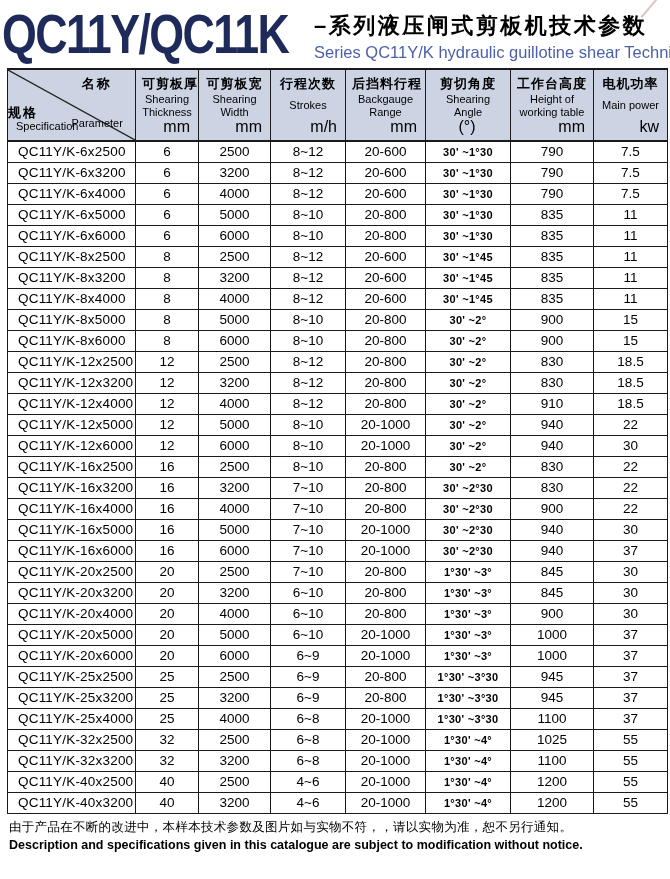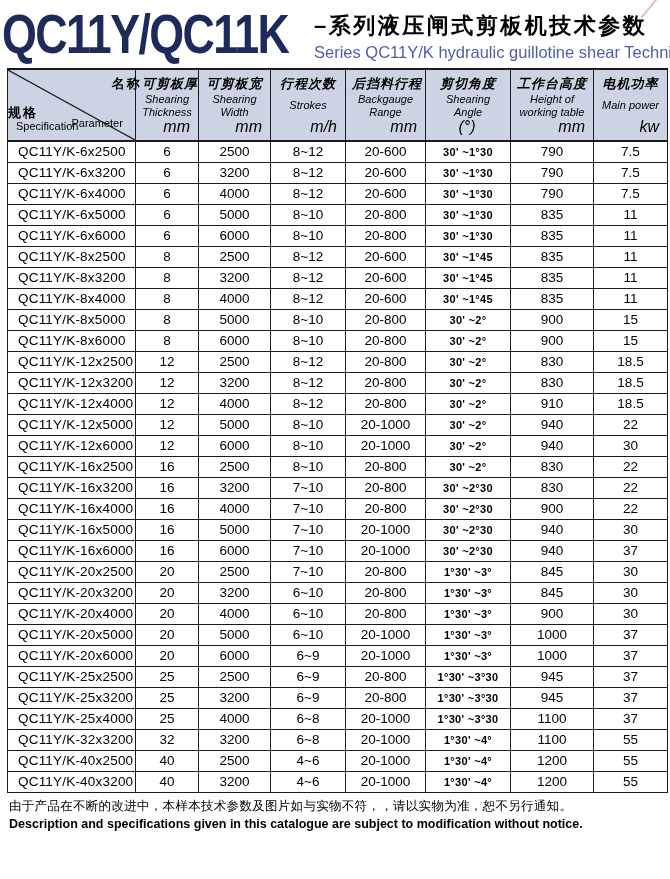--- a/index.html
+++ b/index.html
@@ -32,30 +32,30 @@
   
   table{
     border-collapse:collapse;table-layout:fixed;width:660px;margin-left:7px;
     border:1px solid var(--border);border-top:2px solid var(--border);
   }
   thead th{
     background:var(--header-bg);
     border:1px solid var(--border);border-bottom:2px solid var(--border);
     height:70px;padding:0;font-weight:normal;vertical-align:top;
   }
-  .th-inner{display:flex;flex-direction:column;justify-content:space-between;height:70px;padding:5px 6px 4px;font-style:italic;}
+  .th-inner{display:flex;flex-direction:column;justify-content:space-between;height:70px;padding:5px 6px 4px;}
   .th-cn{font-size:13px;font-weight:bold;letter-spacing:1px;text-align:center;white-space:nowrap;}
   .th-en{font-size:11px;line-height:1.15;text-align:center;}
   .th-unit{font-size:16px;text-align:right;padding-right:2px;}
   th.col-angle .th-unit{text-align:center;}
   
   th.corner{position:relative;}
   th.corner svg{position:absolute;left:0;top:0;width:100%;height:100%;}
   .corner-lbl{position:absolute;white-space:nowrap;}
-  .lbl-name-cn{top:5px;left:58%;font-size:13px;font-weight:bold;letter-spacing:2px;margin-left:30px;}
+  .lbl-name-cn{top:5px;left:58%;font-size:13px;font-weight:bold;letter-spacing:2px;}
   .lbl-name-en{top:21px;left:50%;font-size:11px;margin-top:26px;}
   .lbl-spec-cn{top:34px;left:0;font-size:13px;font-weight:bold;letter-spacing:2px;}
   .lbl-spec-en{top:50px;left:8px;font-size:11px;}
   
   tbody td{
     border:1px solid var(--border);height:21px;padding:0;
     font-size:13.5px;text-align:center;white-space:nowrap;overflow:hidden;
   }
   tbody td.c-model{text-align:left;padding-left:10px;letter-spacing:.2px;}
   tbody td.c-angle{font-size:11px;letter-spacing:.3px;font-weight:bold;}
@@ -426,20 +426,30 @@
         <td class="c-model">QC11Y/K-25x4000</td>
         <td class="c-thickness">25</td>
         <td class="c-width">4000</td>
         <td class="c-strokes">6~8</td>
         <td class="c-backgauge">20-1000</td>
         <td class="c-angle">1°30' ~3°30</td>
         <td class="c-table-height">1100</td>
         <td class="c-power">37</td>
       </tr>
       <tr>
+        <td class="c-model">QC11Y/K-32x2500</td>
+        <td class="c-thickness">32</td>
+        <td class="c-width">2500</td>
+        <td class="c-strokes">6~8</td>
+        <td class="c-backgauge">20-1000</td>
+        <td class="c-angle">1°30' ~4°</td>
+        <td class="c-table-height">1025</td>
+        <td class="c-power">55</td>
+      </tr>
+      <tr>
         <td class="c-model">QC11Y/K-32x3200</td>
         <td class="c-thickness">32</td>
         <td class="c-width">3200</td>
         <td class="c-strokes">6~8</td>
         <td class="c-backgauge">20-1000</td>
         <td class="c-angle">1°30' ~4°</td>
         <td class="c-table-height">1100</td>
         <td class="c-power">55</td>
       </tr>
       <tr>

